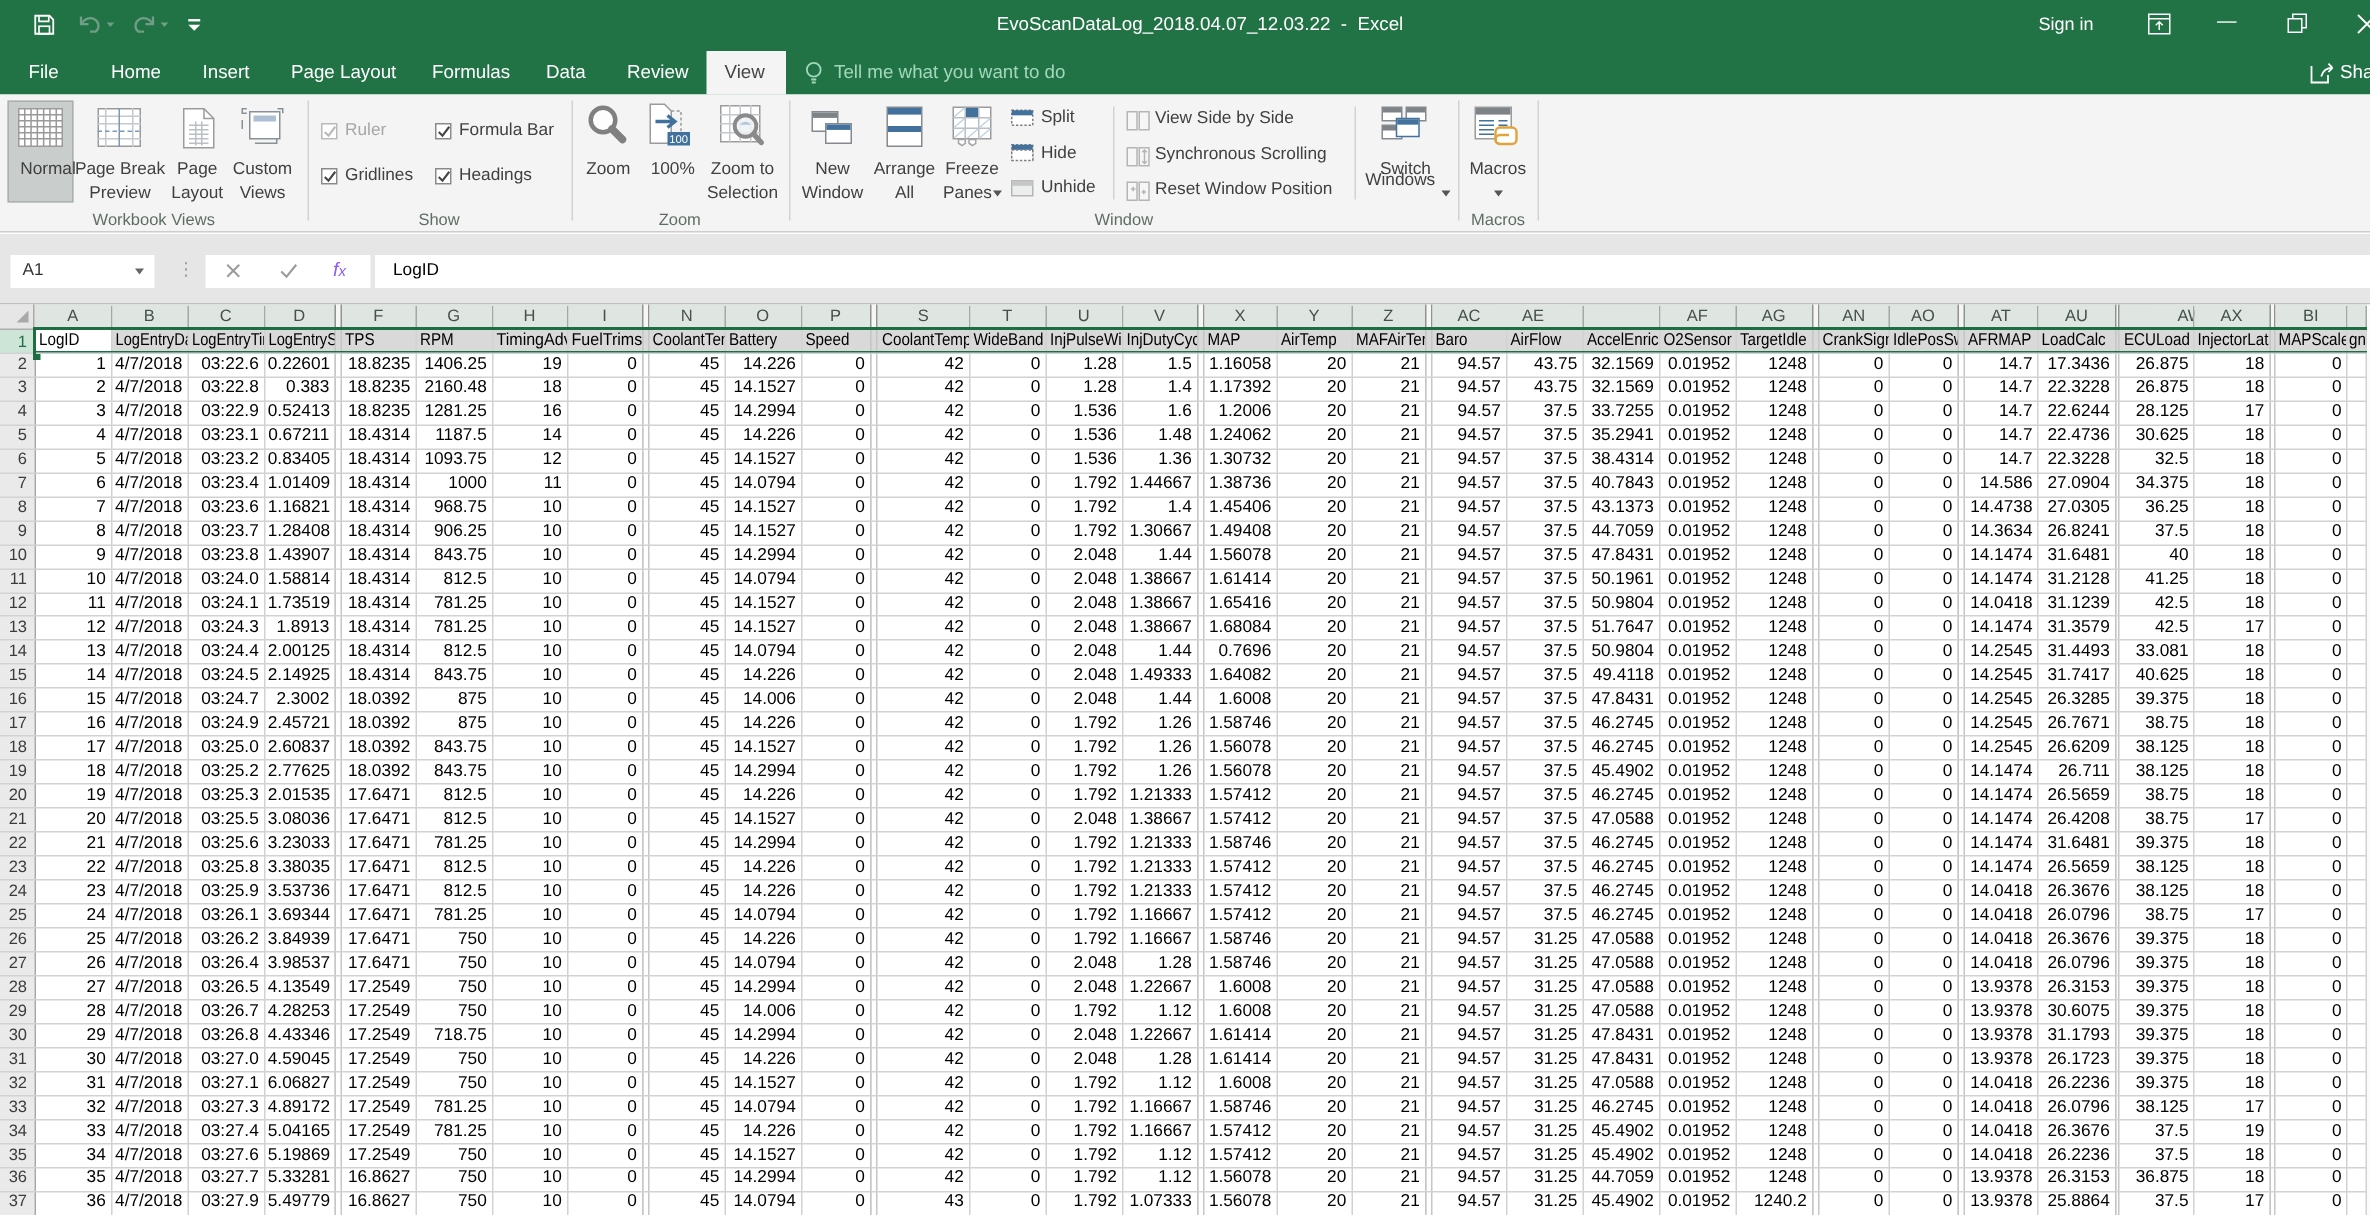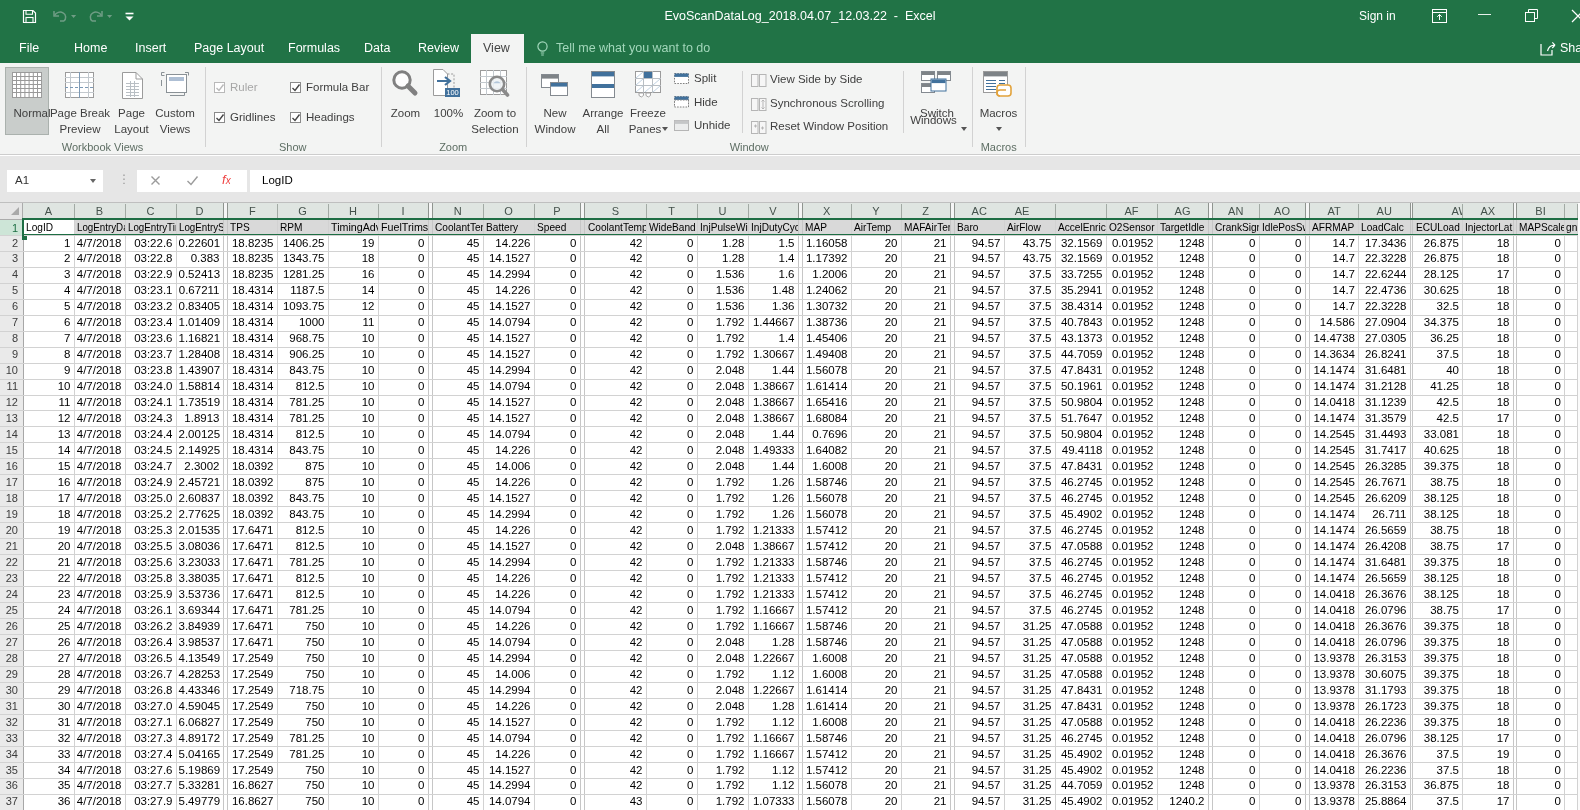--- a/index.html
+++ b/index.html
@@ -281,21 +281,21 @@
 <div class="tx" style="left:15px;top:174px;font-size:11.5px;color:#333">A1</div>
 <div class="arw" style="left:90px;top:179px;border-top-color:#666"></div>
 <div class="tx" style="left:118px;top:172px;font-size:12px;color:#9a9a9a;letter-spacing:-1px">⋮</div>
 <div class="ab" style="left:137px;top:170px;width:110px;height:22px;background:#fff"></div>
 <svg class="ab" style="left:150px;top:175px" width="11" height="11" viewBox="0 0 11 11">
 <path d="M1.5 1.5 L9.5 9.5 M9.5 1.5 L1.5 9.5" stroke="#9b9b9b" stroke-width="1.4"></path>
   </svg>
 <svg class="ab" style="left:186px;top:175px" width="13" height="11" viewBox="0 0 13 11">
 <path d="M1.5 6 L5 9.5 L11.5 1.5" fill="none" stroke="#9b9b9b" stroke-width="1.4"></path>
   </svg>
-<div class="tx" style="left:222px;top:172px;font-size:13px;font-style:italic;color:#ef4444">f<span style="font-size:10px">x</span></div>
+<div class="tx" style="left:222px;top:172px;font-size:13px;font-style:italic;color:#8b5cf6">f<span style="font-size:10px">x</span></div>
 <div class="ab" style="left:250px;top:170px;width:1330px;height:22px;background:#fff"></div>
 <div class="tx" style="left:262px;top:174px;font-size:11.5px;color:#000">LogID</div>
 <div class="ab" style="left:23px;top:219.5px;width:1554.5px;height:590.5px;background:#fff"></div>
 <div class="ab" style="left:1578px;top:203px;width:2px;height:607px;background:#fbfbfb"></div>
 <div class="ab" style="left:0;top:203px;width:1577.5px;height:16.5px;background:#dfe5e1"></div>
 <div class="ab" style="left:0;top:203px;width:23px;height:16.5px;background:#e6e6e6;border-right:1px solid #ababab"></div>
 <div class="ab" style="left:11px;top:207px;width:0;height:0;border-left:8px solid transparent;border-bottom:8px solid #a9a9a9"></div>
 <div class="ch" style="left:23.5px;width:50px">A</div>
 <div class="chs" style="left:73.5px"></div>
 <div class="ch" style="left:74.5px;width:50px">B</div>
@@ -550,21 +550,21 @@
     <i class="cAW num">26.875</i>
     <i class="cAX num">18</i>
     <i class="cBI num">0</i>
   </div>
 <div class="r" style="top:251.47px">
     <i class="cA num">2</i>
     <i class="cB num">4/7/2018</i>
     <i class="cC num">03:22.8</i>
     <i class="cD num">0.383</i>
     <i class="cF num">18.8235</i>
-    <i class="cG num">1343.75</i>
+    <i class="cG num">2160.48</i>
     <i class="cH num">18</i>
     <i class="cI num">0</i>
     <i class="cN num">45</i>
     <i class="cO num">14.1527</i>
     <i class="cP num">0</i>
     <i class="cS num">42</i>
     <i class="cT num">0</i>
     <i class="cU num">1.28</i>
     <i class="cV num">1.4</i>
     <i class="cX num">1.17392</i>

